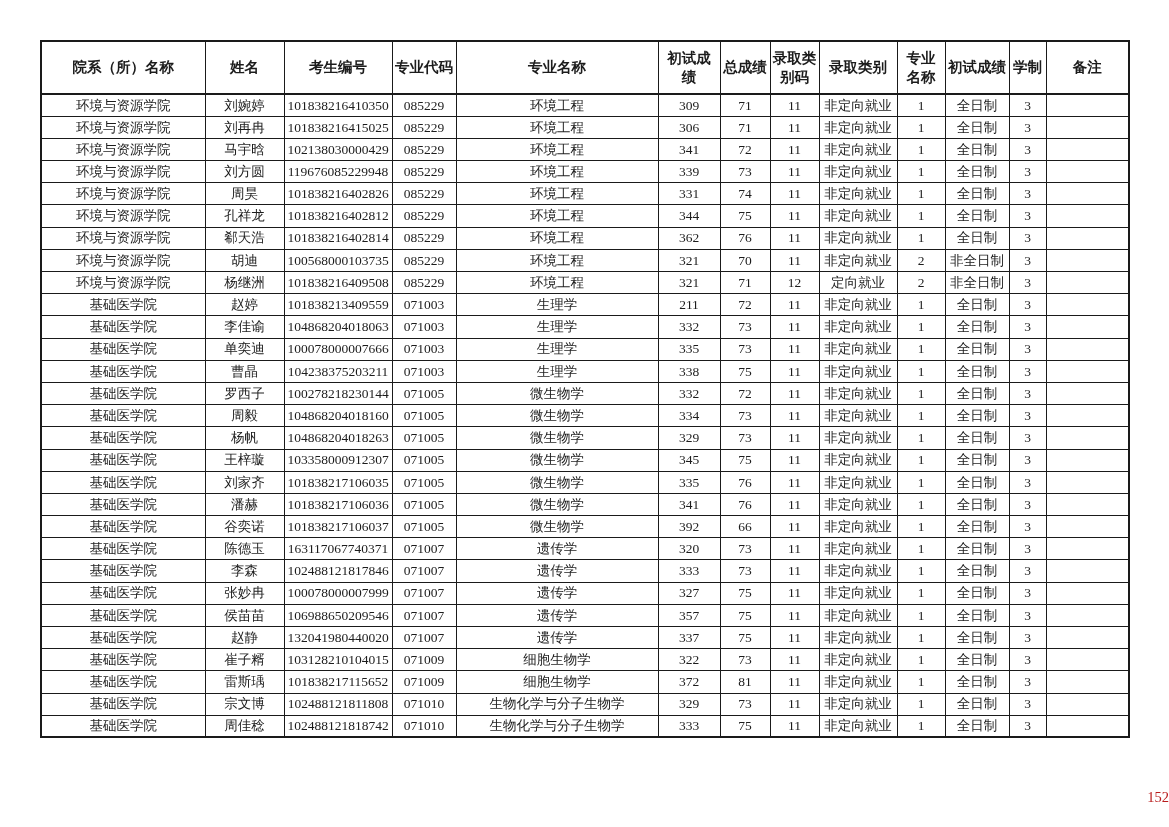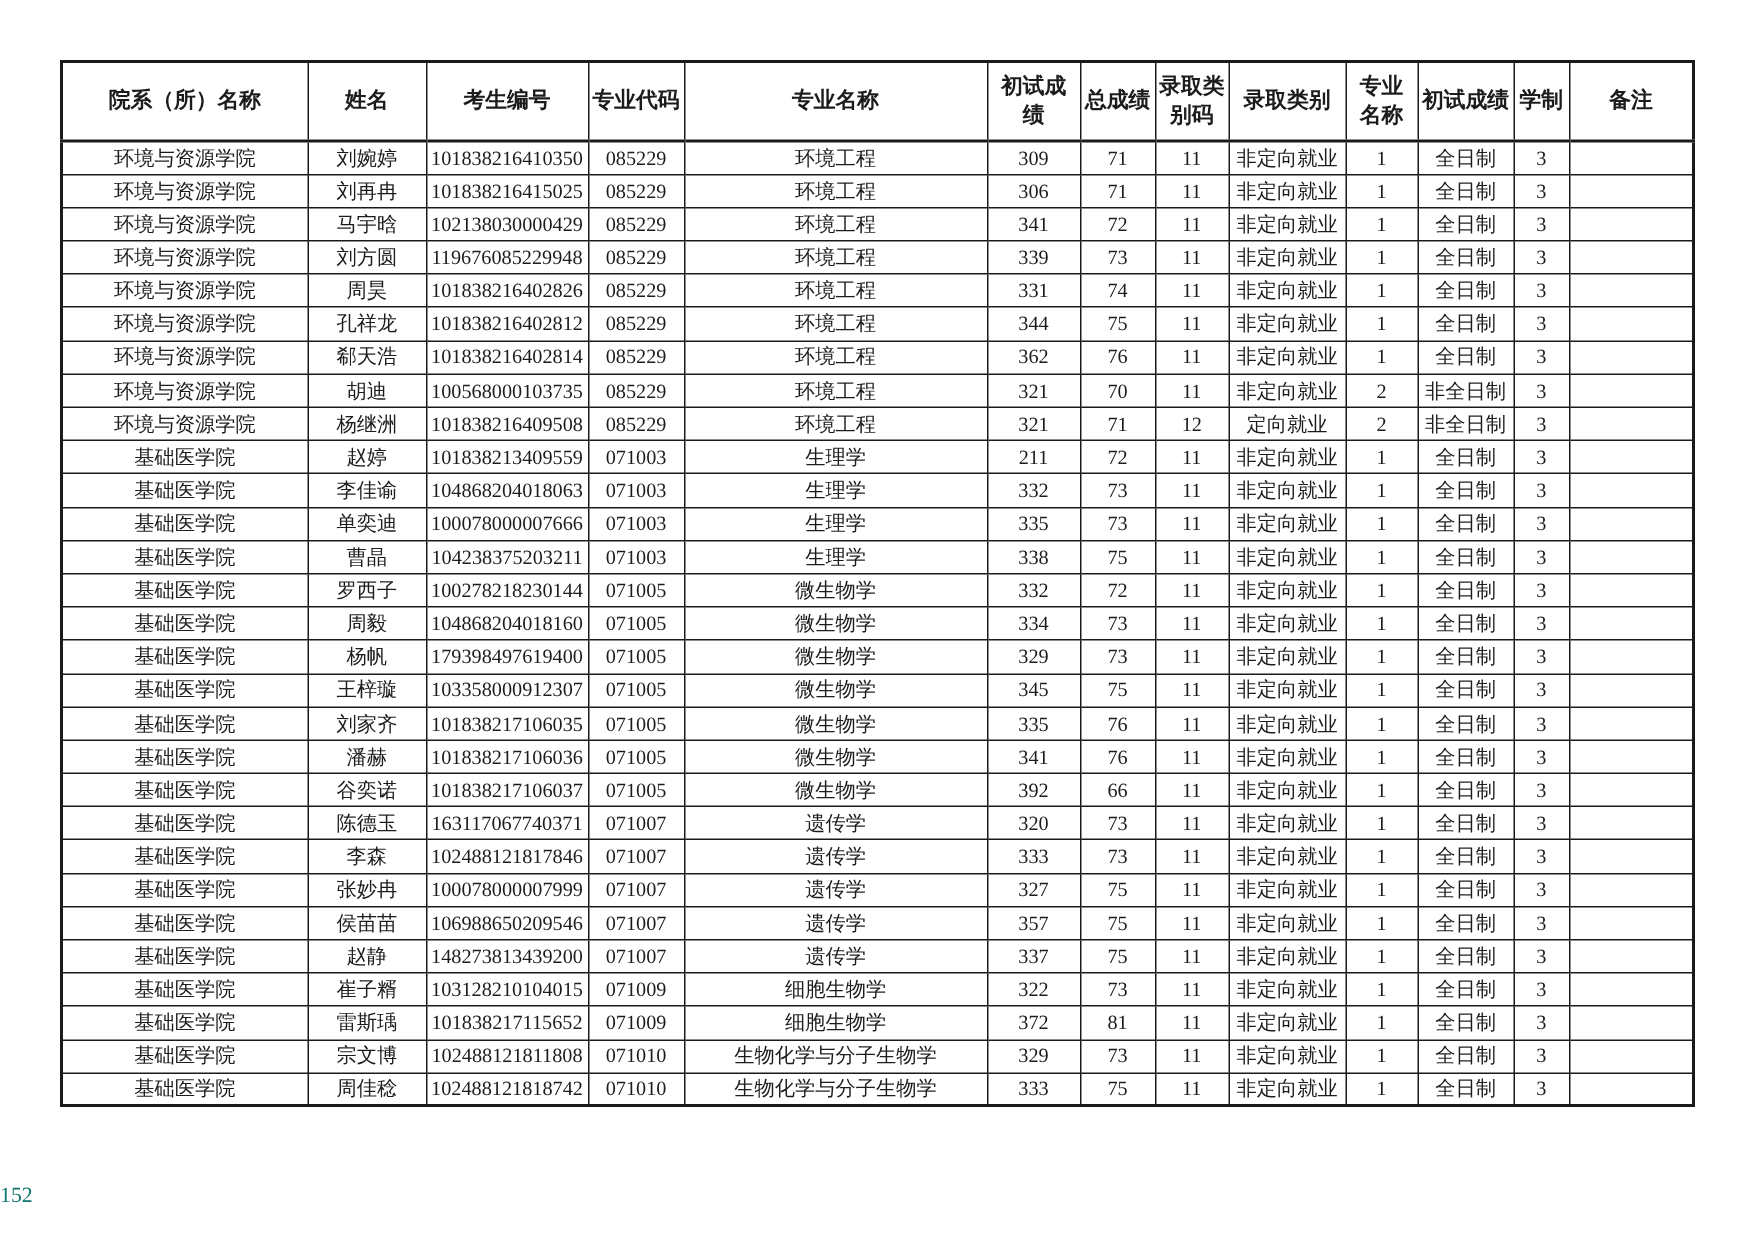--- a/index.html
+++ b/index.html
@@ -47,23 +47,23 @@
     height: 22.2px;
     font-size: 13.5px;
     line-height: 1;
     white-space: nowrap;
   }
   .page-number {
     position: absolute;
     left: 0;
     right: 0;
     top: 789px;
-    text-align: left;
+    text-align: right;
     font-size: 14.5px;
-    color: #0f766e;
+    color: #b91c1c;
   }
 </style>
 </head>
 <body>
 
 <div class="page">
   <table class="admission">
     <colgroup>
         <col style="width: 164px;">
         <col style="width: 79px;">
@@ -318,21 +318,21 @@
           <td>11</td>
           <td>非定向就业</td>
           <td>1</td>
           <td>全日制</td>
           <td>3</td>
           <td></td>
         </tr>
         <tr>
           <td>基础医学院</td>
           <td>杨帆</td>
-          <td>179398497619400</td>
+          <td>104868204018263</td>
           <td>071005</td>
           <td>微生物学</td>
           <td>329</td>
           <td>73</td>
           <td>11</td>
           <td>非定向就业</td>
           <td>1</td>
           <td>全日制</td>
           <td>3</td>
           <td></td>
@@ -453,21 +453,21 @@
           <td>11</td>
           <td>非定向就业</td>
           <td>1</td>
           <td>全日制</td>
           <td>3</td>
           <td></td>
         </tr>
         <tr>
           <td>基础医学院</td>
           <td>赵静</td>
-          <td>148273813439200</td>
+          <td>132041980440020</td>
           <td>071007</td>
           <td>遗传学</td>
           <td>337</td>
           <td>75</td>
           <td>11</td>
           <td>非定向就业</td>
           <td>1</td>
           <td>全日制</td>
           <td>3</td>
           <td></td>

